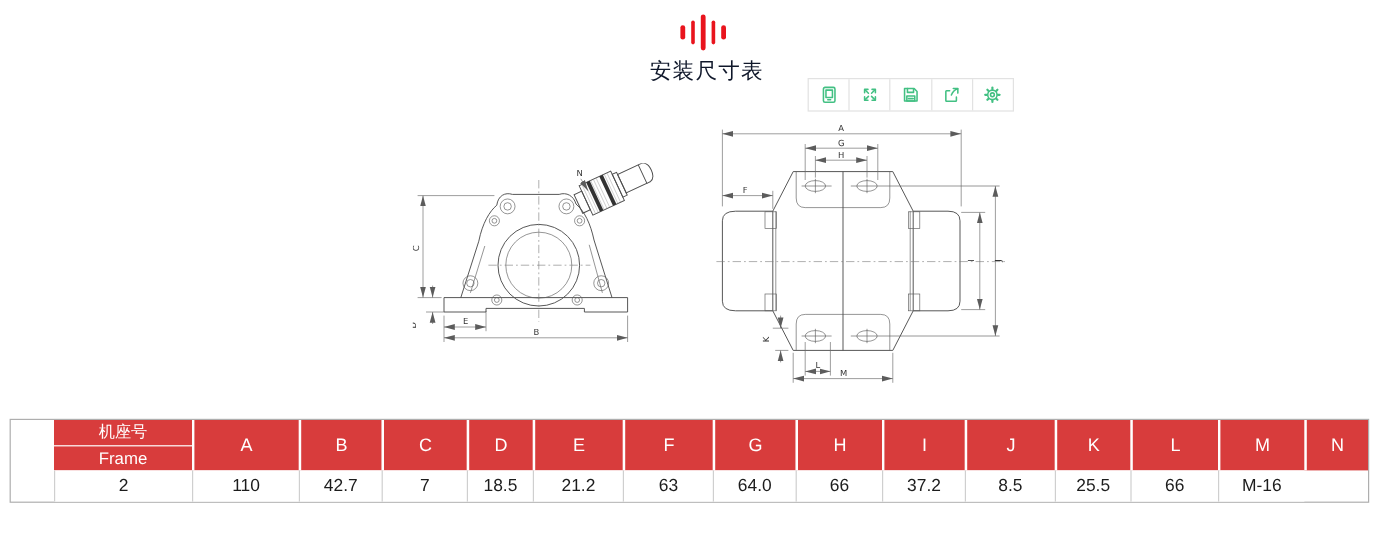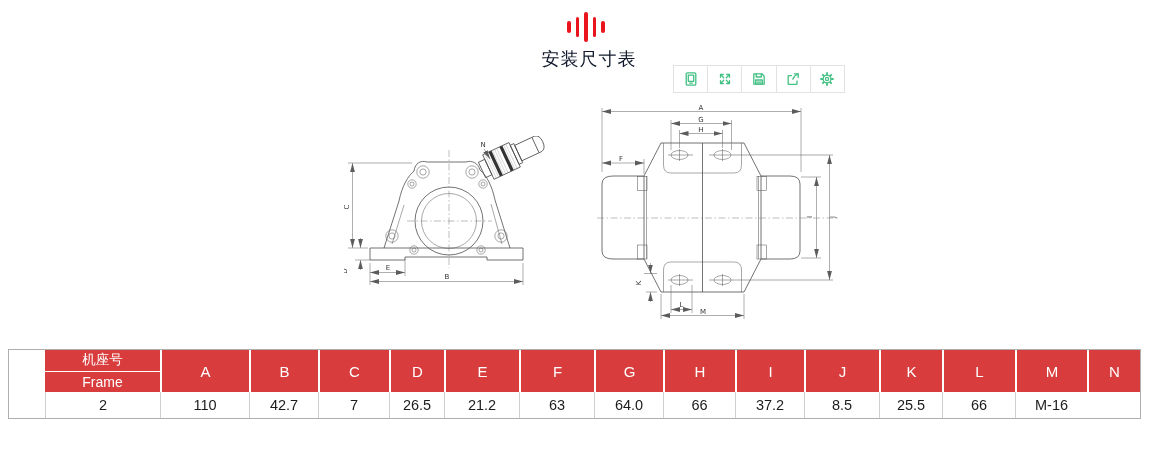--- a/index.html
+++ b/index.html
@@ -305,21 +305,21 @@
   <div class="hd">J</div>
   <div class="hd">K</div>
   <div class="hd">L</div>
   <div class="hd">M</div>
   <div class="hd">N</div>
 
   <div class="dc">2</div>
   <div class="dc">110</div>
   <div class="dc">42.7</div>
   <div class="dc">7</div>
-  <div class="dc">26.5</div>
+  <div class="dc">18.5</div>
   <div class="dc">21.2</div>
   <div class="dc">63</div>
   <div class="dc">64.0</div>
   <div class="dc">66</div>
   <div class="dc">37.2</div>
   <div class="dc">8.5</div>
   <div class="dc">25.5</div>
   <div class="dc">66</div>
   <div class="dc">M-16</div>
 </div>

